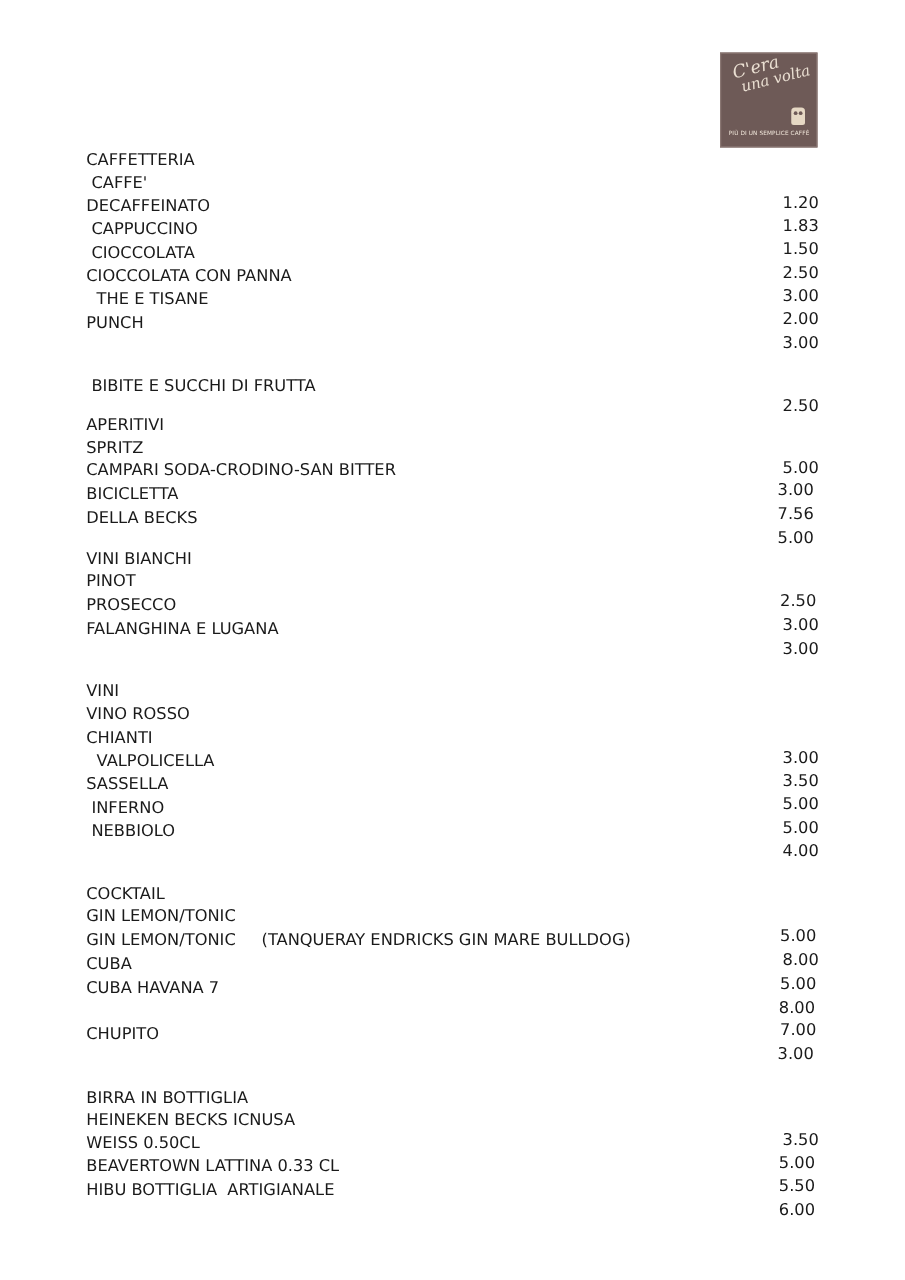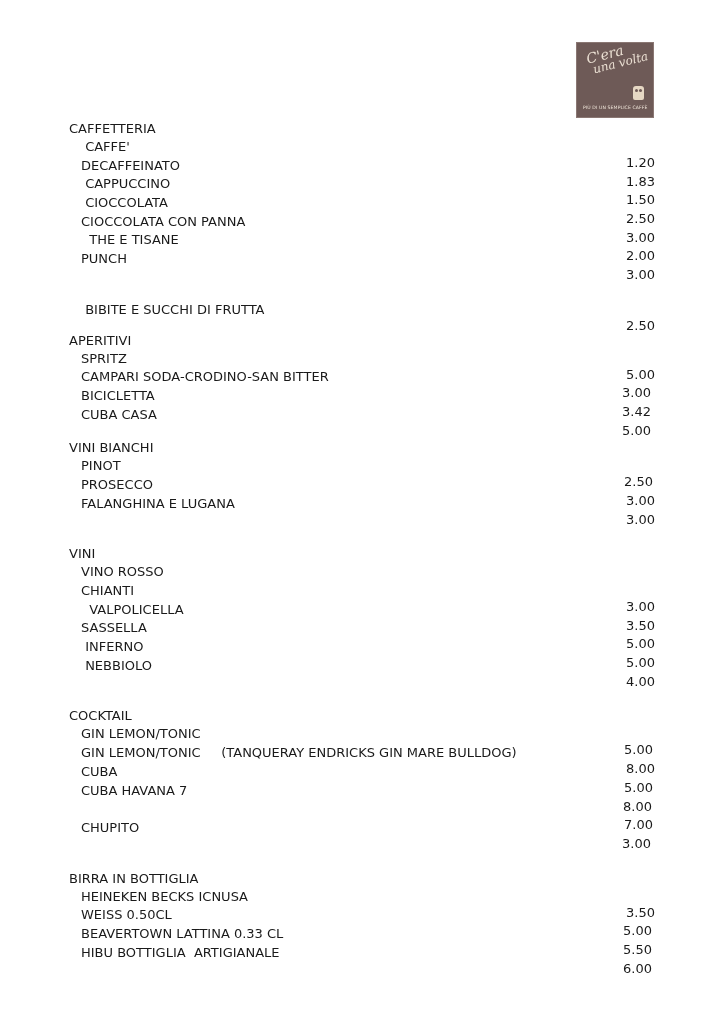--- a/index.html
+++ b/index.html
@@ -14,21 +14,21 @@
   .logo .owl { position: absolute; left: 56px; top: 43px; width: 11px; height: 14px;
           background: #e6d8c4; border-radius: 3px 3px 2px 2px; }
   .logo .owl::before { content: ""; position: absolute; left: 2px; top: 3px; width: 3px; height: 3px;
           background: #6e5a57; border-radius: 50%; box-shadow: 4px 0 0 #6e5a57; }
   .logo .tag { position: absolute; left: 6px; top: 62px; font-size: 4.6px; color: #f0e6da;
           letter-spacing: 0.1px; white-space: nowrap; }
 
   .menu { position: absolute; left: 69px; top: 120px; width: 590px; }
   .section { margin: 0; }
   .sec-title { font-weight: normal; font-size: 13px; height: 18px; line-height: 18px; }
-  .row { position: relative; height: 18.7px; line-height: 18.7px; font-size: 13px; margin-left: 12px; }
+  .row { position: relative; height: 18.7px; line-height: 18.7px; font-size: 13px; }
   .row .name { white-space: pre; }
   .row .price { position: absolute; right: 4px; top: 16px; }
   .gap-lg { height: 32px; }
   .gap-md { height: 15px; }
   .gap-sm { height: 12px; }
 </style>
 </head>
 <body>
 
 <div class="logo">
@@ -58,22 +58,22 @@
   <div class="section">
     <div class="row"><span class="name"> BIBITE E SUCCHI DI FRUTTA</span><span class="price">2.50</span></div>
   </div>
 
   <div class="gap-sm"></div>
 
   <div class="section">
     <div class="sec-title">APERITIVI</div>
     <div class="row"><span class="name">SPRITZ</span><span class="price">5.00</span></div>
     <div class="row"><span class="name">CAMPARI SODA-CRODINO-SAN BITTER</span><span class="price" style="right:8px">3.00</span></div>
-    <div class="row"><span class="name">BICICLETTA</span><span class="price" style="right:8px">3.42</span></div>
-    <div class="row"><span class="name">CUBA CASA</span><span class="price" style="right:8px">5.00</span></div>
+    <div class="row"><span class="name">BICICLETTA</span><span class="price" style="right:8px">7.56</span></div>
+    <div class="row"><span class="name">DELLA BECKS</span><span class="price" style="right:8px">5.00</span></div>
   </div>
 
   <div class="gap-md"></div>
 
   <div class="section">
     <div class="sec-title">VINI BIANCHI</div>
     <div class="row"><span class="name">PINOT</span><span class="price" style="right:6px">2.50</span></div>
     <div class="row"><span class="name">PROSECCO</span><span class="price">3.00</span></div>
     <div class="row"><span class="name">FALANGHINA E LUGANA</span><span class="price">3.00</span></div>
   </div>

